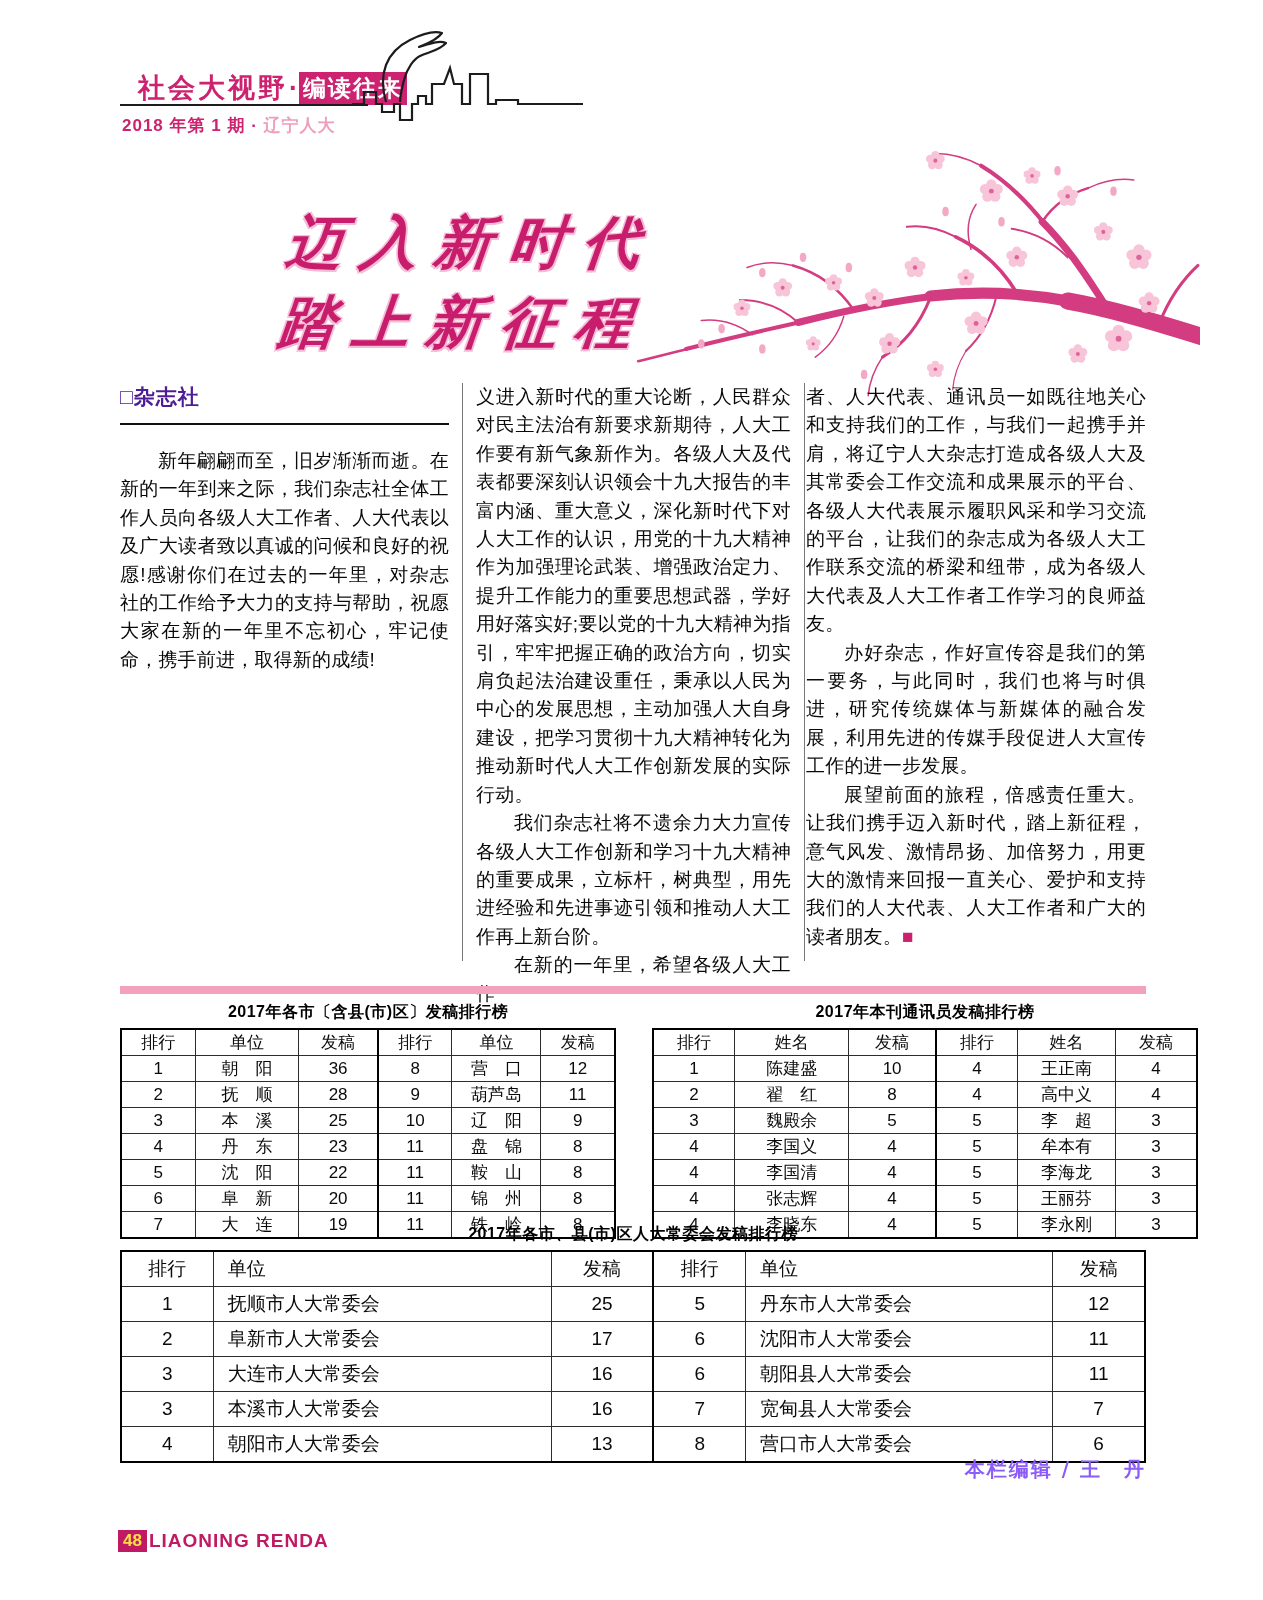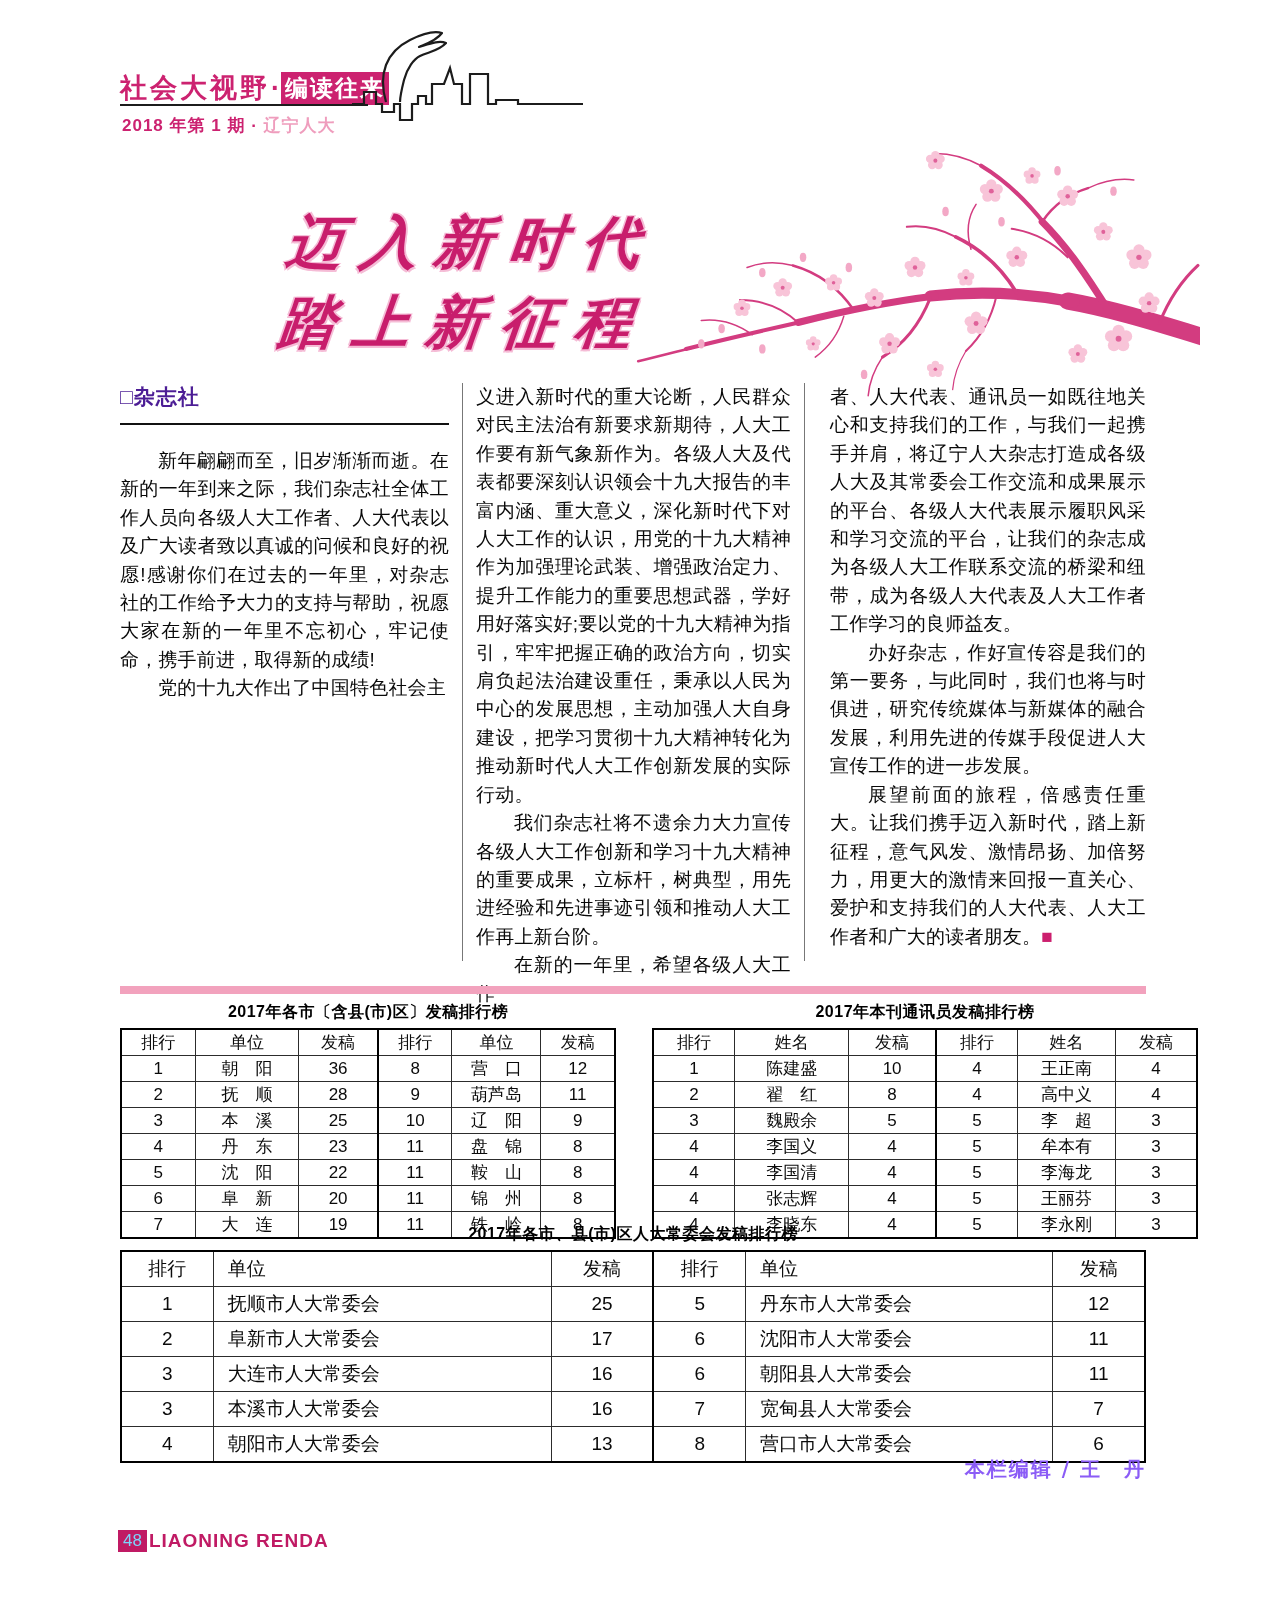--- a/index.html
+++ b/index.html
@@ -4,21 +4,21 @@
 <style>
   * { margin:0; padding:0; box-sizing:border-box; }
   body { background:#e9e9e9; font-family:"Liberation Sans", sans-serif; }
   .page {
     position:relative; width:1263px; height:1600px; margin:0 auto;
     background:#ffffff; overflow:hidden;
   }
   
   .header { position:absolute; left:120px; top:54px; width:470px; height:92px; }
   .header-rule { position:absolute; left:0; top:50px; width:248px; height:2px; background:#1c1c1c; }
-  .header-title-row { position:absolute; left:0; top:16px; display:flex; align-items:center;justify-content:space-between; }
+  .header-title-row { position:absolute; left:18px; top:16px; display:flex; align-items:center;justify-content:space-between; }
   .section-title { font-size:27px; font-weight:bold; color:#cc2270; letter-spacing:3px; }
   .section-dot { font-size:27px; font-weight:bold; color:#cc2270; margin:0 1px; }
   .section-badge { background:#cc2270; color:#fff; font-size:23px; font-weight:bold; padding:1px 4px; letter-spacing:2px;font-family:Liberation Serif, serif; }
   .issue-row { position:absolute; left:2px; top:60px; font-size:17px; font-weight:bold; letter-spacing:1px; }
   .issue-info { color:#cc2270; }
   .issue-dot { color:#cc2270; }
   .magazine-title { color:#ef9dbd; }
   .skyline { position:absolute; left:232px; top:-28px; }
   
   .headline { position:absolute; left:283px; top:202px; transform:skewX(-6deg); }
@@ -26,21 +26,21 @@
     font-size:57px; font-weight:bold; font-style:italic; letter-spacing:17px;
     color:#c81d6c; line-height:80px; white-space:nowrap;
     text-shadow:1.5px 1.5px 0 #f5bcd6, -1.5px -1.5px 0 #f5bcd6, -1.5px 1.5px 0 #f5bcd6, 1.5px -1.5px 0 #f5bcd6;
   }
   .plum { position:absolute; left:630px; top:135px; }
   
   .article { position:absolute; left:120px; top:383px; width:1026px; height:578px; display:flex; }
   .col { width:342px; }
   .col-1 { padding-right:13px; }
   .col-2 { border-left:1px solid #777; padding:0 13px; }
-  .col-3 { border-left:1px solid #777; padding-left:25px; }
+  .col-3 { border-left:1px solid #777; padding-left:1px; }
   .byline-wrap { border-bottom:2px solid #111; padding-bottom:12px; margin-bottom:22px; }
   .byline { font-size:21px; font-weight:bold; color:#4c1d95; letter-spacing:1px; }
   .col p {
     font-size:19px; line-height:28.4px; color:#090909;
     text-align:justify; text-indent:2em; letter-spacing:0.2px;
   }
   .col p.cont { text-indent:0; }
   .endmark { color:#cc1f6e; font-style:normal; }
   
   .pink-bar { position:absolute; left:120px; top:986px; width:1026px; height:8px; background:#f2a2bd; }
@@ -57,21 +57,21 @@
   table.rank tr.hrow td { height:25px; }
   table.rank td.mid { border-right:2.5px solid #000; }
   table.wide td { font-size:19px; height:30px; padding:4px 8px; }
   table.wide td.al { text-align:left; padding-left:14px; }
   
   .editor-credit {
     position:absolute; left:120px; top:1456px; width:1026px; text-align:right;
     font-family:"DejaVu Serif", serif; font-size:20px; font-weight:bold; color:#8b5cf6; letter-spacing:2px;
   }
   .page-footer { position:absolute; left:118px; top:1530px; display:flex; align-items:center; }
-  .page-num { background:#c01a64; color:#7dd3fc; font-size:17px; font-weight:normal; padding:1px 5px; margin-right:2px; }
+  .page-num { background:#c01a64; color:#fde047; font-size:17px; font-weight:bold; padding:1px 5px; margin-right:2px; }
   .magazine-name { color:#c01a64; font-size:19px; font-weight:bold; letter-spacing:1px; }
 </style>
 </head>
 <body>
 
 <div class="page">
 
   <div class="header">
     <div class="header-title-row">
       <span class="section-title">社会大视野</span>
@@ -168,21 +168,20 @@
     <use href="#bud" transform="translate(130,210)"></use>
   </svg>
 
   <div class="article">
     <div class="col col-1">
       <div class="byline-wrap">
         <span class="byline">□杂志社</span>
       </div>
       <div>
           <p>新年翩翩而至，旧岁渐渐而逝。在新的一年到来之际，我们杂志社全体工作人员向各级人大工作者、人大代表以及广大读者致以真诚的问候和良好的祝愿!感谢你们在过去的一年里，对杂志社的工作给予大力的支持与帮助，祝愿大家在新的一年里不忘初心，牢记使命，携手前进，取得新的成绩!</p>
-          <p>党的十九大作出了中国特色社会主</p>
         </div>
     </div>
     <div class="col col-2">
       <div>
           <p class="cont">义进入新时代的重大论断，人民群众对民主法治有新要求新期待，人大工作要有新气象新作为。各级人大及代表都要深刻认识领会十九大报告的丰富内涵、重大意义，深化新时代下对人大工作的认识，用党的十九大精神作为加强理论武装、增强政治定力、提升工作能力的重要思想武器，学好用好落实好;要以党的十九大精神为指引，牢牢把握正确的政治方向，切实肩负起法治建设重任，秉承以人民为中心的发展思想，主动加强人大自身建设，把学习贯彻十九大精神转化为推动新时代人大工作创新发展的实际行动。</p>
           <p>我们杂志社将不遗余力大力宣传各级人大工作创新和学习十九大精神的重要成果，立标杆，树典型，用先进经验和先进事迹引领和推动人大工作再上新台阶。</p>
           <p>在新的一年里，希望各级人大工作</p>
         </div>
     </div>
     <div class="col col-3">

